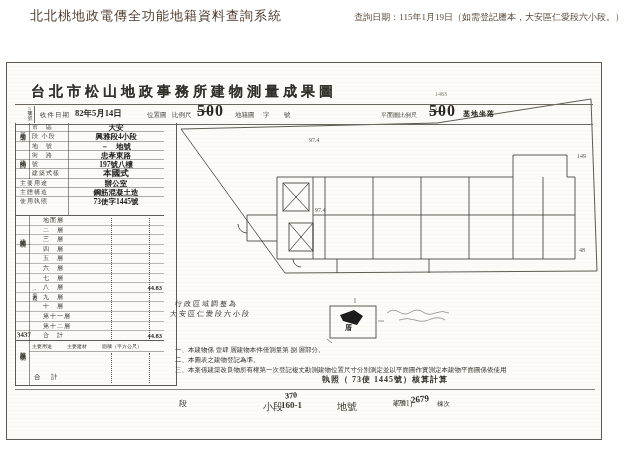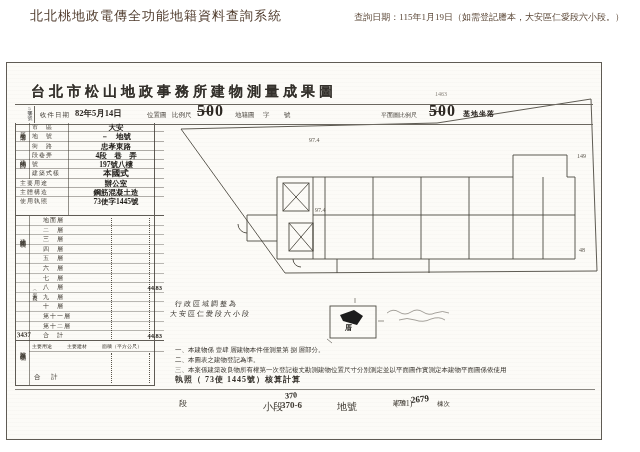--- a/index.html
+++ b/index.html
@@ -28,21 +28,21 @@
   .frac{text-align:center;width:26px;}
   .frac .fn{display:block;font-size:5px;line-height:5px;border-bottom:1px solid #46413a;width:14px;margin:1px auto 0;}
   .frac .fd{display:block;font-size:16px;line-height:12px;font-weight:bold;letter-spacing:1px;}
   .f1{left:182px;top:0;}
   .f2{left:414px;top:0;}
   .b-cad{left:220px;top:6px;font-size:6.5px;color:#46413a;}
   .b-cadblank{left:248px;top:6px;font-size:6.5px;color:#46413a;letter-spacing:4px;}
   .b-pscale{left:366px;top:6px;font-size:6px;color:#46413a;}
   .b-area{left:448px;top:4px;font-size:7px;font-weight:bold;letter-spacing:1px;}
   
-  .tbl{left:8px;top:60px;width:140px;height:263px;border:1px solid #5f5b54;border-top:none;box-sizing:border-box;}
+  .tbl{left:8px;top:60px;width:162px;height:263px;border:1px solid #5f5b54;border-top:none;box-sizing:border-box;}
   .tbl *{position:absolute;box-sizing:border-box;}
   .grp{writing-mode:vertical-rl;text-orientation:upright;font-size:6px;letter-spacing:1px;color:#3c372f;left:2px;}
   .g1{top:4px;}
   .g2{top:32px;}
   .vline-grp{left:13px;top:0;height:56px;width:0;border-left:1px solid rgba(60,56,48,0.55);}
   .vline-lab{left:52px;top:0;height:93px;width:0;border-left:1px solid rgba(60,56,48,0.55);}
   .irows{left:0;top:0;width:148px;height:93px;border-bottom:1px solid #5f5b54;}
   .irow{position:relative;width:100%;height:9.3px;border-bottom:1px solid rgba(60,56,48,0.4);}
   .irow:last-of-type{border-bottom:none;}
   .ilabel{position:absolute;top:0;font-size:6px;line-height:9px;color:#46413a;letter-spacing:1px;white-space:nowrap;}
@@ -82,21 +82,21 @@
   .dim-mid{left:308px;top:144px;}
   .dim-r1{left:570px;top:90px;}
   .dim-r2{left:572px;top:184px;}
   .district{font-size:7px;color:#34302a;letter-spacing:2px;transform:skewX(-6deg);white-space:nowrap;}
   .dn1{left:168px;top:236px;}
   .dn2{left:163px;top:246px;}
   .inset-char{left:338px;top:260px;font-size:7px;font-weight:bold;color:#22201c;}
   
   .notes{left:168px;top:282px;width:420px;font-size:6.5px;line-height:10px;color:#34302a;}
   .notes div{position:static;white-space:nowrap;}
-  .note4{font-size:8px;font-weight:bold;letter-spacing:1px;}
+  .note4{font-size:8px;font-weight:bold;letter-spacing:1px;text-align:center;}
   .hline-bottom{left:8px;top:326px;width:580px;height:0;border-top:1px solid rgba(60,56,48,0.6);}
   
   .foot{font-size:10px;color:#3c372f;}
   .f-duan{left:172px;top:335px;font-size:8px;}
   .f-xd-label{left:256px;top:337px;}
   .f-xd-hand{left:278px;top:328px;font-size:8px;font-weight:bold;transform:rotate(-4deg);color:#2a2722;}
   .f-xd-val{left:274px;top:337px;font-size:9px;font-weight:bold;}
   .f-dh-label{left:330px;top:337px;}
   .f-dh-val{left:352px;top:336px;font-size:8px;color:#4a453d;padding-left:36px;}
   .f-jh-label{left:386px;top:336px;font-size:6.5px;color:#4a453d;}
@@ -162,35 +162,35 @@
       <div class="grp g2">建物門牌</div>
       <div class="vline-grp"></div>
       <div class="vline-lab"></div>
       <div class="irows" style="position:absolute;">
 
           <div class="irow" style="position:relative;">
             <span class="ilabel">市　區</span>
             <span class="ival">大安</span>
           </div>
 
+          <div class="irow" style="position:relative;">
+            <span class="ilabel">段 小段</span>
+            <span class="ival">興雅段4小段</span>
+          </div>
 
           <div class="irow" style="position:relative;text-decoration:underline;">
             <span class="ilabel">地　號</span>
             <span class="ival">－　地號</span>
           </div>
 
           <div class="irow" style="position:relative;">
             <span class="ilabel">街　路</span>
             <span class="ival">忠孝東路</span>
           </div>
 
-          <div class="irow" style="position:relative;">
-            <span class="ilabel">段巷弄</span>
-            <span class="ival">4段　巷　弄</span>
-          </div>
 
           <div class="irow" style="position:relative;">
             <span class="ilabel">號</span>
             <span class="ival">197號八樓</span>
           </div>
 
           <div class="irow" style="position:relative;">
             <span class="ilabel">建築式樣</span>
             <span class="ival">本國式</span>
           </div>
@@ -314,21 +314,21 @@
       <div>二、本圖表之建物登記為準。</div>
       <div>三、本案係建築改良物所有權第一次登記複丈勘測建物位置尺寸分別測定並以平面圖作實測定本建物平面圖係依使用</div>
       <div class="note4">執照（ 73使 1445號）核算計算</div>
     </div>
 
     <div class="hline-bottom"></div>
 
     <span class="foot f-duan">段</span>
     <span class="foot f-xd-label">小段</span>
     <span class="foot f-xd-hand">370</span>
-    <span class="foot f-xd-val">370-6</span>
+    <span class="foot f-xd-val">160-1</span>
     <span class="foot f-dh-label">地號</span>
     <span class="foot f-dh-val">(791)</span>
     <span class="foot f-jh-label">建號</span>
     <span class="foot f-jh-hand">2679</span>
     <span class="foot f-dc-label">棟次</span>
     <span class="stamp-num">3437</span>
   </div>
 </div>
 
 </body></html>

